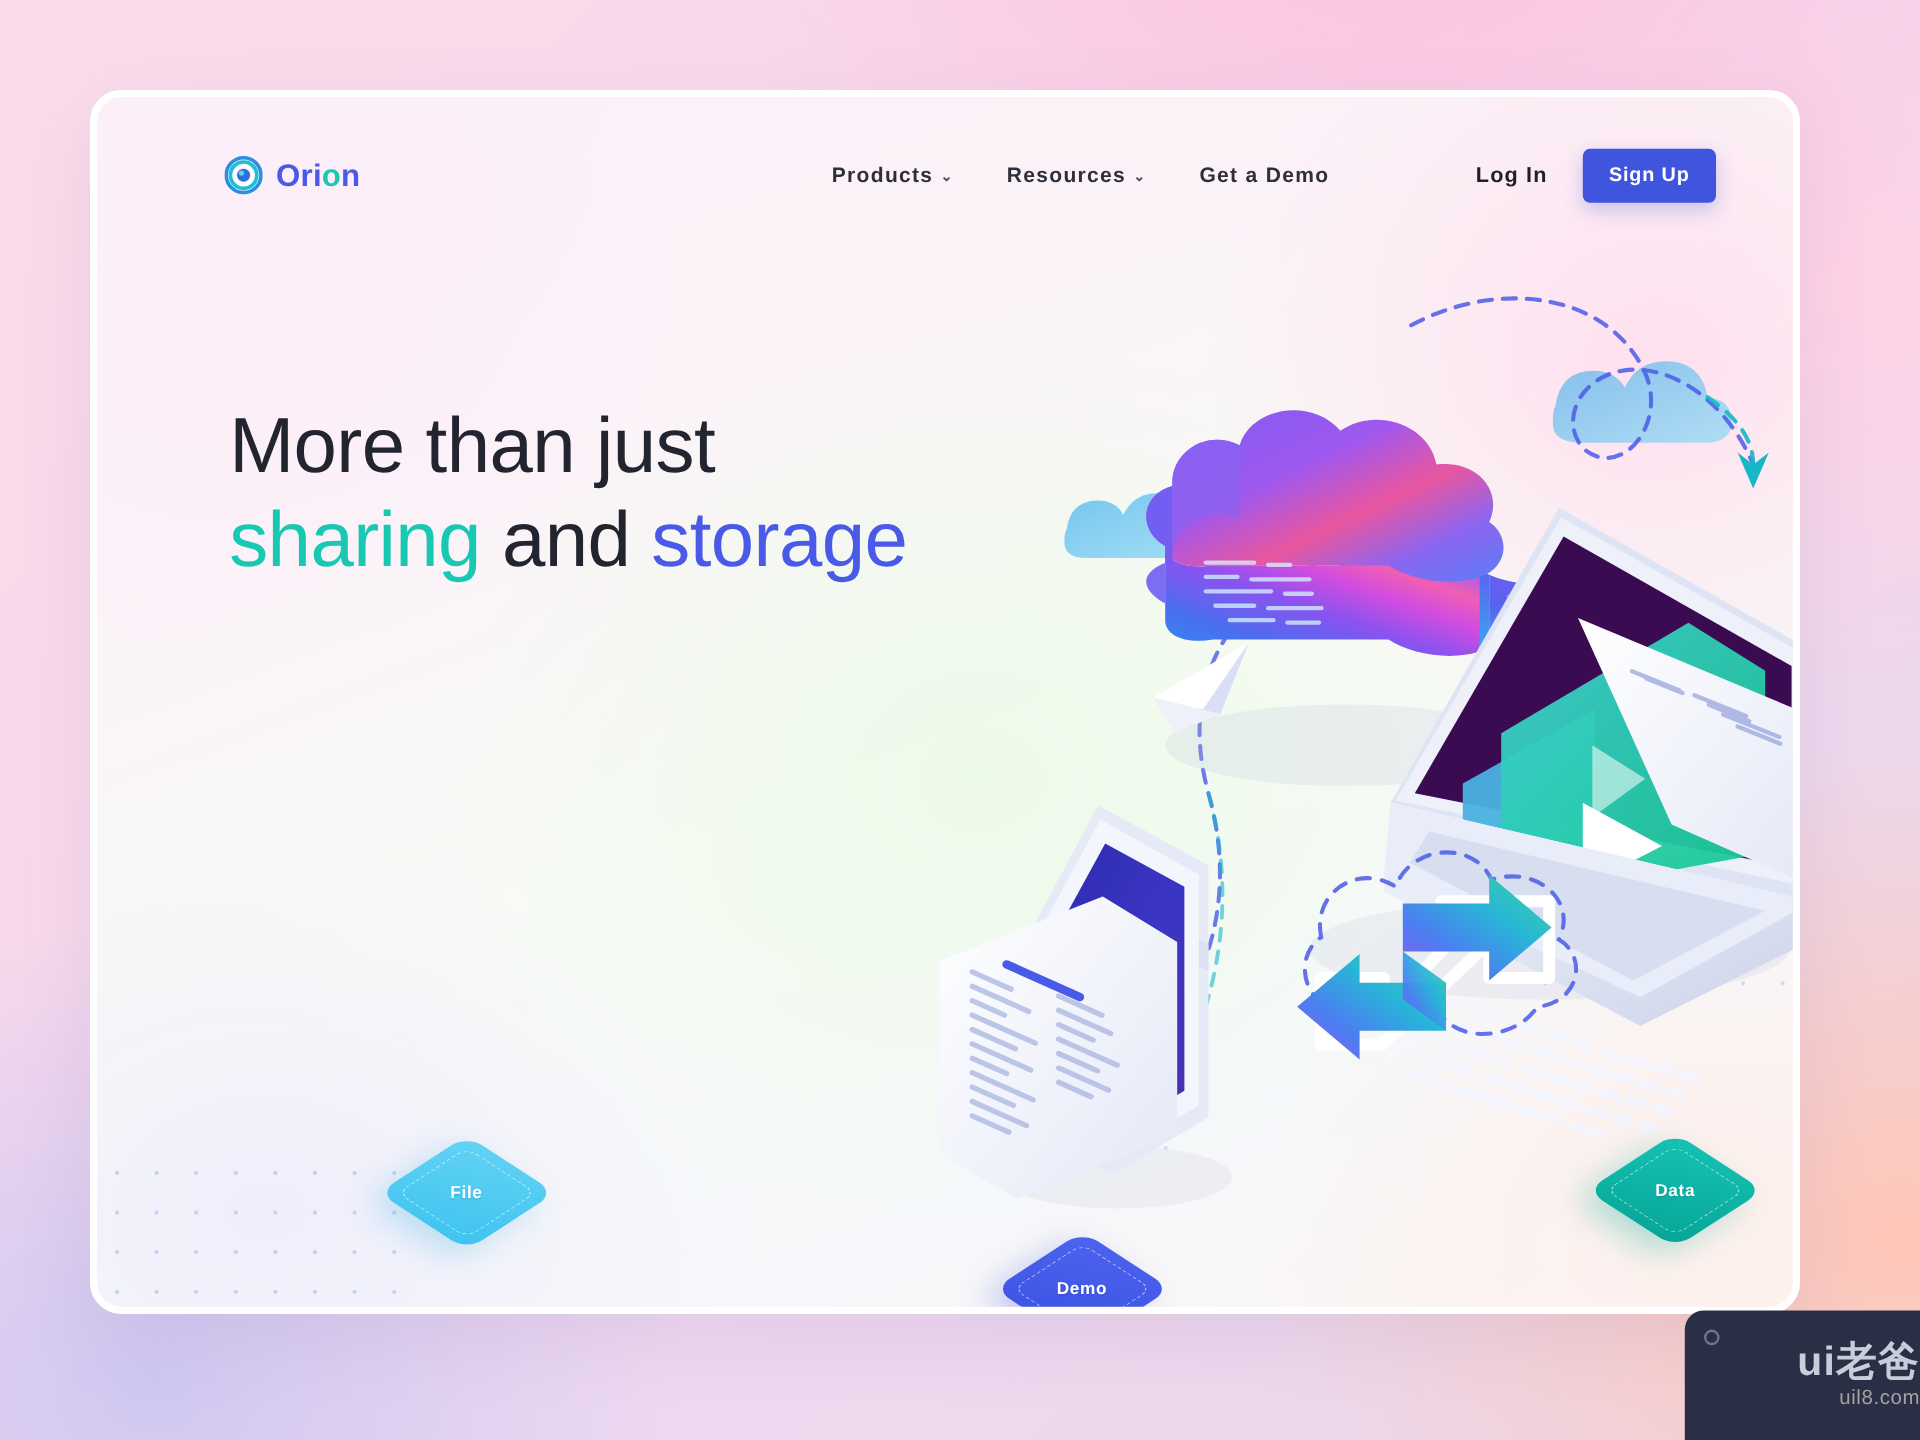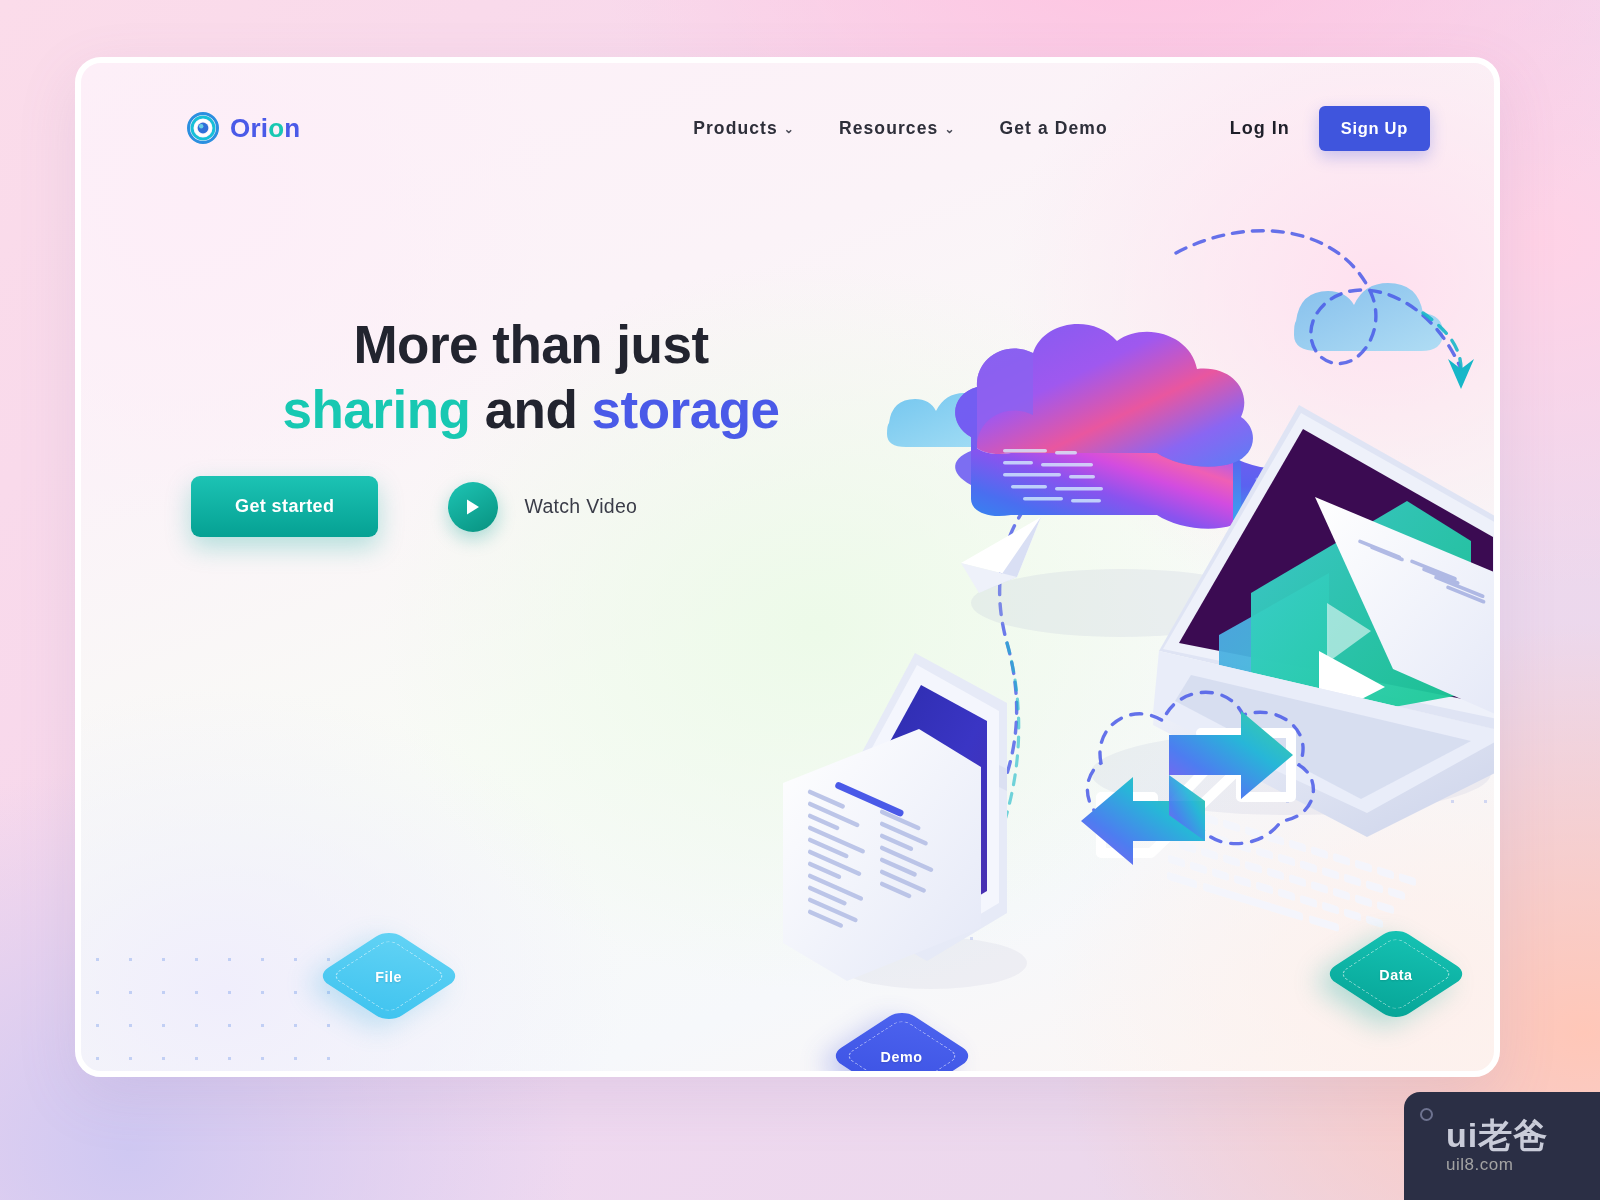--- a/index.html
+++ b/index.html
@@ -10,21 +10,21 @@
       radial-gradient(ellipse 900px 700px at 72% -8%, #ffc2e0 0%, rgba(255,194,224,0) 62%),
       radial-gradient(ellipse 700px 600px at 8% 96%, #cfc8f2 0%, rgba(207,200,242,0) 64%),
       radial-gradient(ellipse 800px 620px at 99% 86%, #ffc7b8 0%, rgba(255,199,184,0) 66%),
       radial-gradient(ellipse 700px 500px at 96% 20%, #ffd2e6 0%, rgba(255,210,230,0) 70%),
       linear-gradient(135deg,#fbdcea 0%,#f7d8ec 35%,#efd9f0 60%,#e9d7e9 100%);
     position:relative;
   }
 
   
   .card {
-    position:absolute; left:75px; top:57px; width:1425px; height:1020px;
+    position:absolute; left:75px; top:75px; width:1425px; height:1020px;
     border-radius:26px; border:6px solid #ffffff; overflow:hidden;
     background:
       radial-gradient(ellipse 620px 520px at 52% 56%, rgba(236,250,232,.95) 0%, rgba(236,250,232,0) 70%),
       radial-gradient(ellipse 520px 460px at 92% 22%, rgba(255,223,239,.95) 0%, rgba(255,223,239,0) 72%),
       radial-gradient(ellipse 520px 460px at 8% 14%, rgba(253,238,248,1) 0%, rgba(253,238,248,0) 70%),
       radial-gradient(ellipse 560px 420px at 10% 92%, rgba(240,238,252,1) 0%, rgba(240,238,252,0) 72%),
       radial-gradient(ellipse 520px 420px at 95% 92%, rgba(253,240,236,1) 0%, rgba(253,240,236,0) 72%),
       linear-gradient(160deg,#fdf0f8 0%,#fbf3f8 28%,#f8fbf6 55%,#f6f8fb 78%,#fdf5f2 100%);
     box-shadow:0 20px 60px rgba(130,110,160,.13);
   }
@@ -78,22 +78,22 @@
 
   
   .hero { position:absolute; left:110px; top:250px; width:680px; }
   .eyebrow { display:flex; align-items:center; gap:16px; margin-bottom:26px; }
   .eyebrow-text {
     font-size:21px; font-weight:700; color:#4a5ae8; letter-spacing:2.4px;
   }
   .eyebrow-line { width:50px; height:2.5px; background:#4a5ae8; border-radius:2px; }
 
   .headline {
-    font-size:53px; font-weight:700; line-height:1.22; letter-spacing:-.5px;
-    color:#22242f; margin-bottom:34px;text-align:center;
+    font-size:65px; font-weight:400; line-height:1.22; letter-spacing:-.5px;
+    color:#22242f; margin-bottom:34px;
   }
   .headline .teal { color:#18c8b2; }
   .headline .blue { color:#4a5ae8; }
 
   .subtext {
     font-size:19.5px; line-height:2.05; color:#4d4f5c; max-width:520px; margin-bottom:56px;
   }
   .subtext .lnk-blue { color:#6b7ef0; }
   .subtext .lnk-teal { color:#18c8c2; }
 
@@ -136,21 +136,21 @@
                box-shadow:0 14px 26px rgba(70,180,225,.30); }
   .tile-demo { left:778px; top:950px; background:linear-gradient(150deg,#4d64ef 0%,#3a50e2 100%);
                box-shadow:0 14px 26px rgba(65,85,225,.30); }
   .tile-data { left:1272px; top:868px; background:linear-gradient(150deg,#16c3b4 0%,#06a496 100%);
                box-shadow:0 14px 26px rgba(10,170,155,.30); }
 
   
   .watermark {
     position:absolute; right:0px; bottom:0px; width:196px; height:108px;
     background:#2b2f45; border-radius:16px 0 0 0;
-    display:flex; flex-direction:column; align-items:flex-start; justify-content:center; gap:3px;padding-left:42px;
+    display:flex; flex-direction:column; align-items:flex-end; justify-content:center; gap:3px;
   }
   .wm-ring {
     position:absolute; left:16px; top:16px; width:13px; height:13px;
     border-radius:50%; border:2px solid #6e7390;
   }
   .wm-main { font-size:34px; font-weight:700; color:#c9ccd9; letter-spacing:1px; line-height:1; }
   .wm-sub { font-size:17px; color:#a3a3a3; letter-spacing:.5px; }
 </style>
 </head>
 <body>
@@ -204,31 +204,20 @@
 
 
     <h1 class="headline">
       <span>More than just</span><br>
       <span class="teal">sharing</span>
       <span>and</span>
       <span class="blue">storage</span>
     </h1>
 
 
-    <div class="cta-row">
-      <button class="btn-start">Get started</button>
-      <div class="watch">
-        <span class="play-circle">
-          <svg width="16" height="18" viewBox="0 0 16 18">
-              <path d="M2 1.5 L14 9 L2 16.5 Z" fill="#fff"></path>
-            </svg>
-        </span>
-        <span class="watch-label">Watch Video</span>
-      </div>
-    </div>
   </div>
 
   <div class="illo">
     <svg width="740" height="920" viewBox="0 0 740 920">
       <defs>
         <linearGradient id="gCloud" x1="0" y1="1" x2="1" y2="0">
           <stop offset="0%" stop-color="#2d8df0"></stop>
           <stop offset="22%" stop-color="#4a6ef0"></stop>
           <stop offset="45%" stop-color="#8a53ef"></stop>
           <stop offset="62%" stop-color="#d24ce0"></stop>

